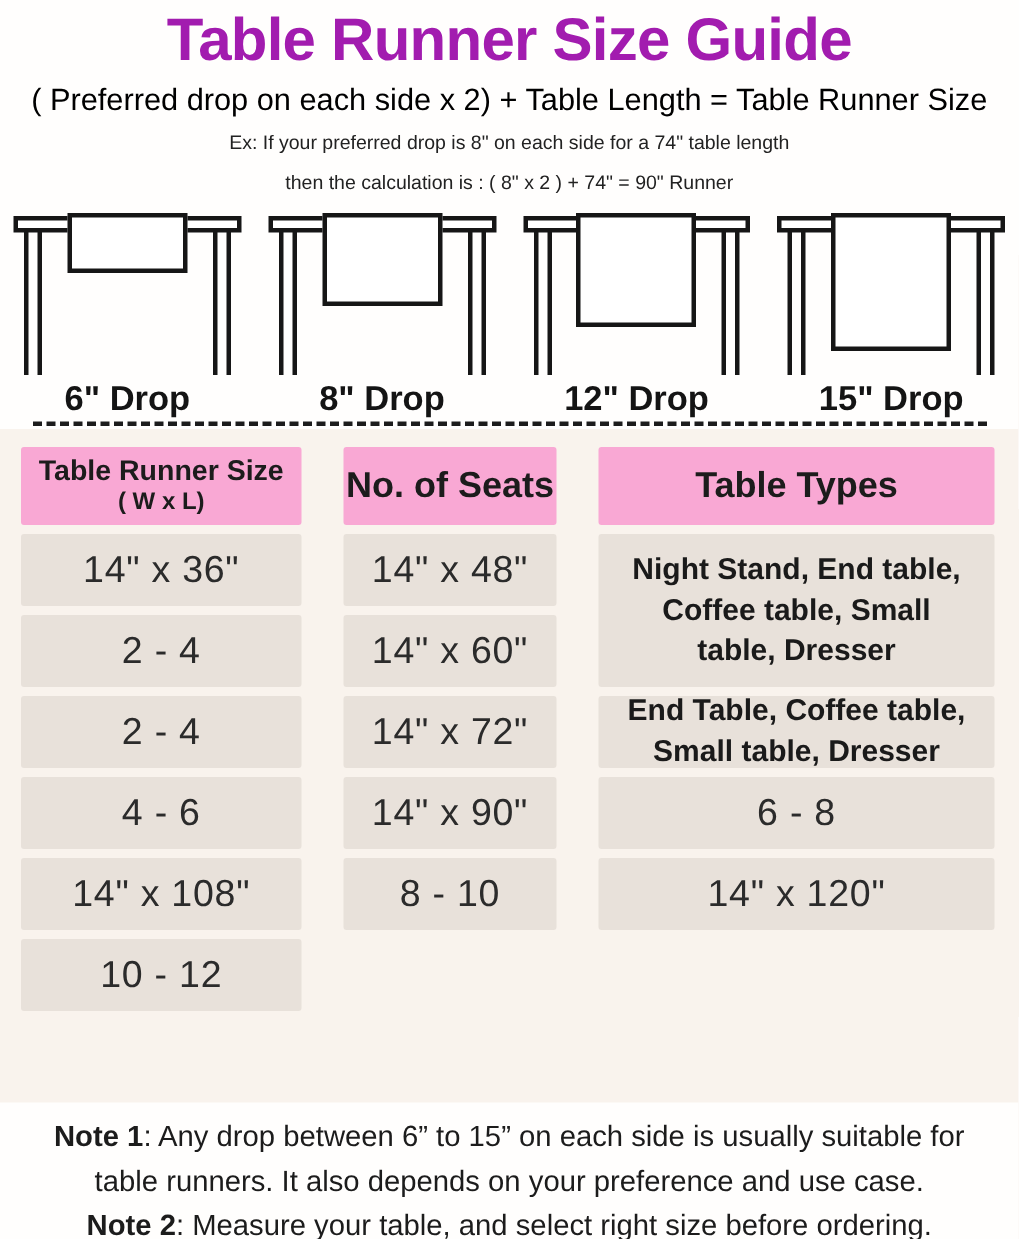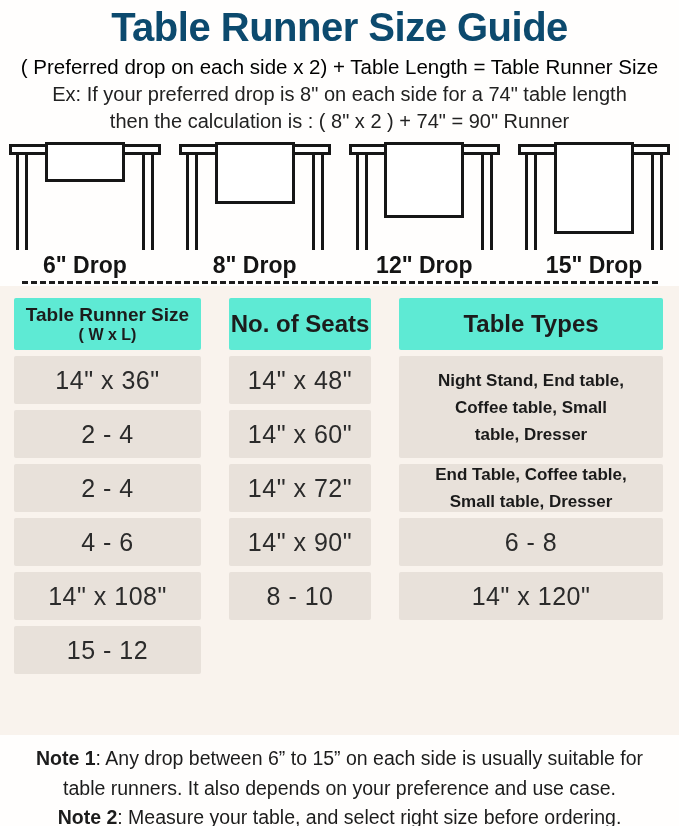--- a/index.html
+++ b/index.html
@@ -9,27 +9,27 @@
     font-family: "Liberation Sans", sans-serif;
     color: #1c1c1c;
     overflow: hidden;
   }
   .page { width: 679px; height: 826px; background: #fffefd; }
 
   
   .title {
     text-align: center;
     font-size: 40px; font-weight: 700; letter-spacing: -0.5px;
-    padding-top: 4px; line-height: 46px; color: #0c4a6e;
+    padding-top: 4px; line-height: 46px; color: #a21caf;
   }
   .formula {
     text-align: center; font-size: 20.5px; line-height: 28px;
     margin-top: 3px; color: #000000;
   }
-  .example-line { text-align: center; font-size: 20px; line-height: 27px; color: #222; }
+  .example-line { text-align: center; font-size: 13px; line-height: 27px; color: #222; }
 
   
   .figures {
     display: grid; grid-template-columns: repeat(4, 1fr);
     margin-top: 7px; height: 108px;
   }
   .fig { position: relative; height: 108px; }
   .tabletop {
     position: absolute; top: 2px; left: 9px; right: 9px; height: 11px;
     background: #fff; border: 3px solid #161616;
@@ -65,30 +65,30 @@
     display: grid;
     grid-template-columns: 187px 142px 264px;
     grid-template-rows: 52px repeat(7, 48px);
     column-gap: 28px; row-gap: 6px;
   }
   .cell, .hcell {
     display: flex; flex-direction: column;
     align-items: center; justify-content: center;
     text-align: center; border-radius: 2px;
   }
-  .hcell { background: #5eead4; }
+  .hcell { background: #f9a8d4; }
   .cell  { background: #e8e1da; }
   .h-size-title { font-size: 19px; font-weight: 700; line-height: 22px; }
   .h-size-sub   { font-size: 16px; font-weight: 700; line-height: 18px; }
   .h-label      { font-size: 24px; font-weight: 700; }
   .size-val, .seats-val {
     font-size: 25px; font-weight: 400; color: #2b2b2b; letter-spacing: 0.5px;
   }
   .types-cell {
-    font-size: 17px; font-weight: 700; line-height: 27px;
+    font-size: 20px; font-weight: 700; line-height: 27px;
     white-space: pre-line; color: #1a1a1a; text-align: center;
   }
   .col3 { grid-column: 3; }
   .tg-0 { grid-row: 2 / span 2; }
   .tg-1 { grid-row: 4 / span 1; }
   .tg-2 { grid-row: 5 / span 4; }
 
   
   .notes {
     margin-top: 9px; text-align: center;
@@ -204,21 +204,21 @@
         <span class="size-val">14" x 108"</span>
       </div>
     <div class="cell">
         <span class="seats-val">8 - 10</span>
       </div>
 
     <div class="cell">
         <span class="size-val">14" x 120"</span>
       </div>
     <div class="cell">
-        <span class="seats-val">15 - 12</span>
+        <span class="seats-val">10 - 12</span>
       </div>
   </div>
 
   <div class="notes">
     <div class="note-line"><span class="note-label">Note 1</span><span>: Any drop between 6” to 15” on each side is usually suitable for
 table runners. It also depends on your preference and use case.</span></div>
     <div class="note-line"><span class="note-label">Note 2</span><span>: Measure your table, and select right size before ordering.</span></div>
   </div>
 
 </div>

